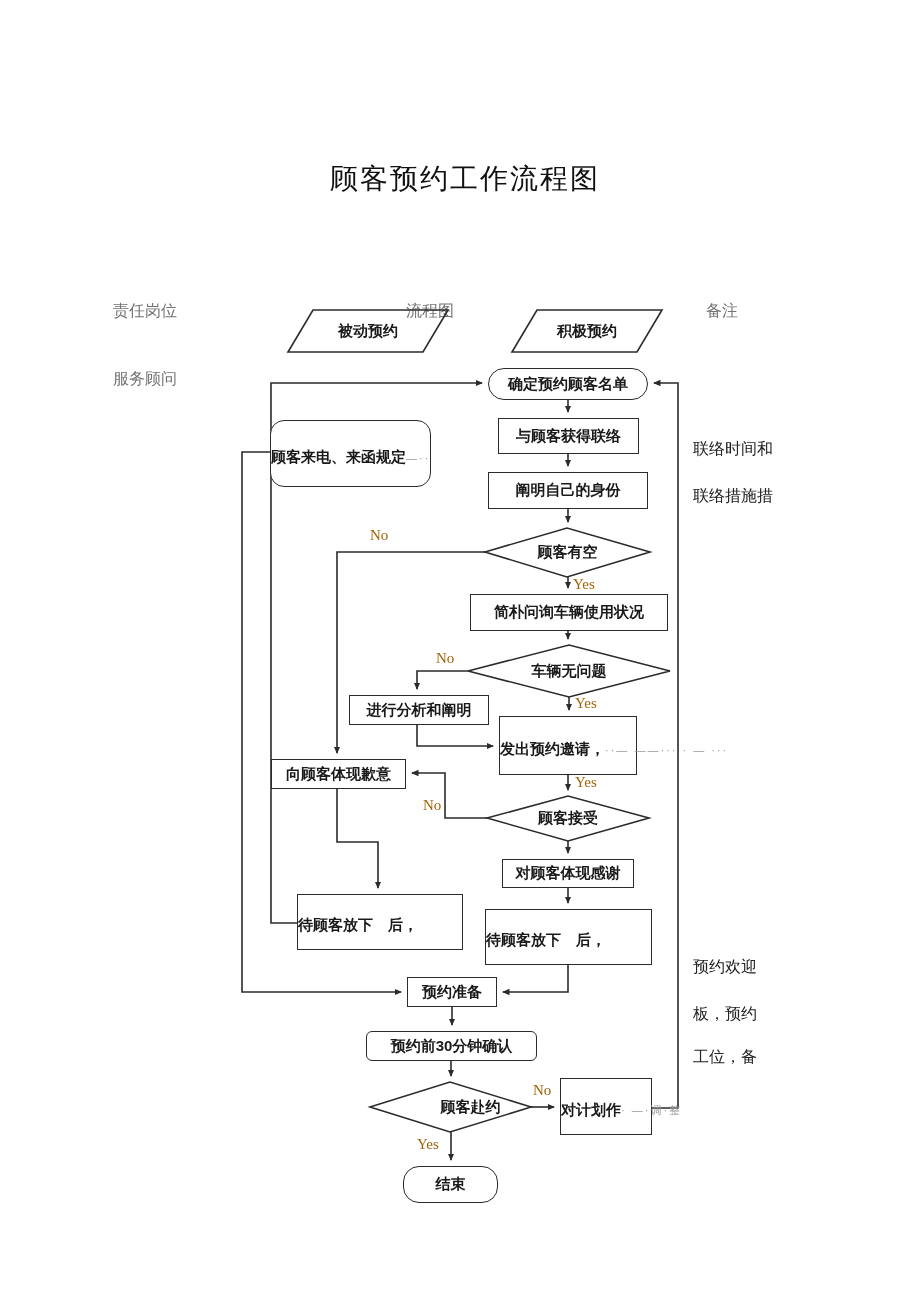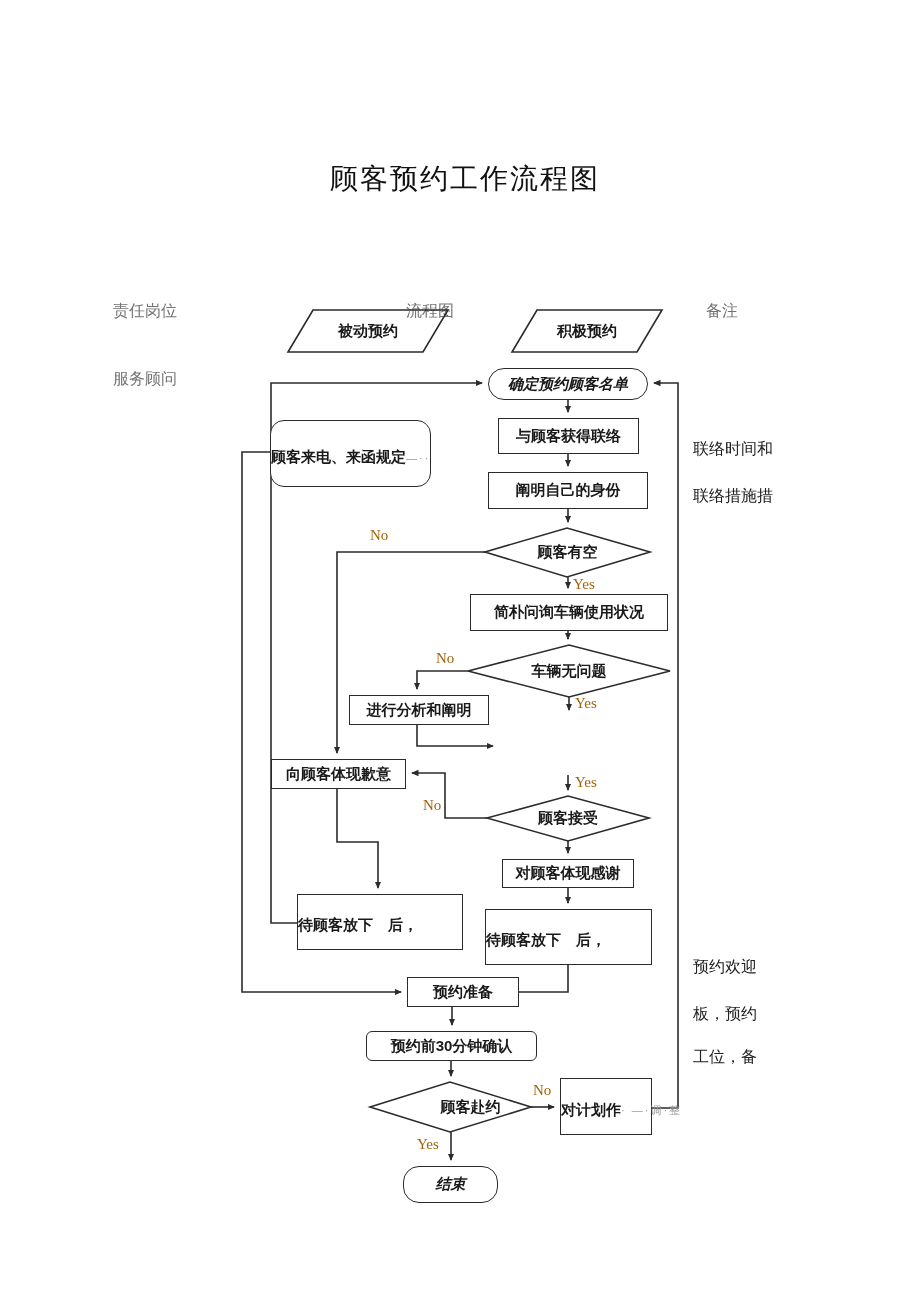--- a/index.html
+++ b/index.html
@@ -6,21 +6,21 @@
   #page{position:relative;width:920px;height:1301px;background:#ffffff;overflow:hidden;
         font-family:"Liberation Sans",sans-serif;color:#1a1a1a;}
   .abs{position:absolute;}
   #title{left:320px;top:160px;width:290px;text-align:center;
          font-family:"Liberation Serif",serif;font-size:28px;letter-spacing:2px;color:#111;}
   .colhead{font-family:"Liberation Serif",serif;font-size:16px;color:#737373;white-space:nowrap;margin-top:27px;}
   .note{font-family:"Liberation Serif",serif;font-size:16px;color:#222;white-space:nowrap;}
   .box{box-sizing:border-box;border:1.6px solid #2b2b2b;background:#fff;
        display:flex;align-items:center;justify-content:center;
        font-size:15px;font-weight:bold;white-space:nowrap;}
-  .rounded{border-radius:16px;font-style:italic;}
+  .rounded{border-radius:16px;}
   .rounded-lg{border-radius:14px;}
   .twoline{flex-direction:row;justify-content:flex-start;}
   .faded{color:#9a9a9a;font-weight:normal;font-size:11px;letter-spacing:2px;margin-top:8px;}
   .topline{margin-top:7px;}
   .dlabel{display:flex;align-items:center;justify-content:center;
           font-size:15px;font-weight:bold;white-space:nowrap;background:transparent;}
   .plabel{display:flex;align-items:center;justify-content:center;
           font-size:15px;font-weight:bold;white-space:nowrap;}
   .yn{font-family:"Liberation Serif",serif;font-size:15px;color:#a16207;white-space:nowrap;}
   svg{position:absolute;left:0;top:0;}
@@ -94,32 +94,36 @@
   <div class="abs box rounded-lg twoline" style="left:270px;top:420px;width:161px;height:67px;">
     <span class="topline">顾客来电、来函规定</span>
     <span class="faded">—··</span>
   </div>
 
   <div class="abs box" style="left:498px;top:418px;width:141px;height:36px;">与顾客获得联络</div>
   <div class="abs box" style="left:488px;top:472px;width:160px;height:37px;">阐明自己的身份</div>
   <div class="abs box" style="left:470px;top:594px;width:198px;height:37px;">简朴问询车辆使用状况</div>
   <div class="abs box" style="left:349px;top:695px;width:140px;height:30px;">进行分析和阐明</div>
 
+  <div class="abs box twoline" style="left:499px;top:716px;width:138px;height:59px;">
+    <span class="topline">发出预约邀请，</span>
+    <span class="faded">··— ——··· · — ···</span>
+  </div>
 
   <div class="abs box" style="left:271px;top:759px;width:135px;height:30px;">向顾客体现歉意</div>
   <div class="abs box" style="left:502px;top:859px;width:132px;height:29px;">对顾客体现感谢</div>
 
   <div class="abs box twoline" style="left:297px;top:894px;width:166px;height:56px;">
     <span class="topline">待顾客放下　后，</span>
   </div>
   <div class="abs box twoline" style="left:485px;top:909px;width:167px;height:56px;">
     <span class="topline">待顾客放下　后，</span>
   </div>
 
-  <div class="abs box" style="left:407px;top:977px;width:112px;height:30px;text-align:right;">预约准备</div>
+  <div class="abs box" style="left:407px;top:977px;width:90px;height:30px;text-align:right;">预约准备</div>
   <div class="abs box" style="left:366px;top:1031px;width:171px;height:30px;border-radius:6px;">预约前30分钟确认</div>
 
   <div class="abs box twoline" style="left:560px;top:1078px;width:92px;height:57px;">
     <span class="topline">对计划作</span>
     <span class="faded">· —·调·整</span>
   </div>
 
   <div class="abs box rounded" style="left:403px;top:1166px;width:95px;height:37px;">结束</div>
 
   <div class="abs dlabel" style="left:485px;top:528px;width:165px;height:49px;">顾客有空</div>

